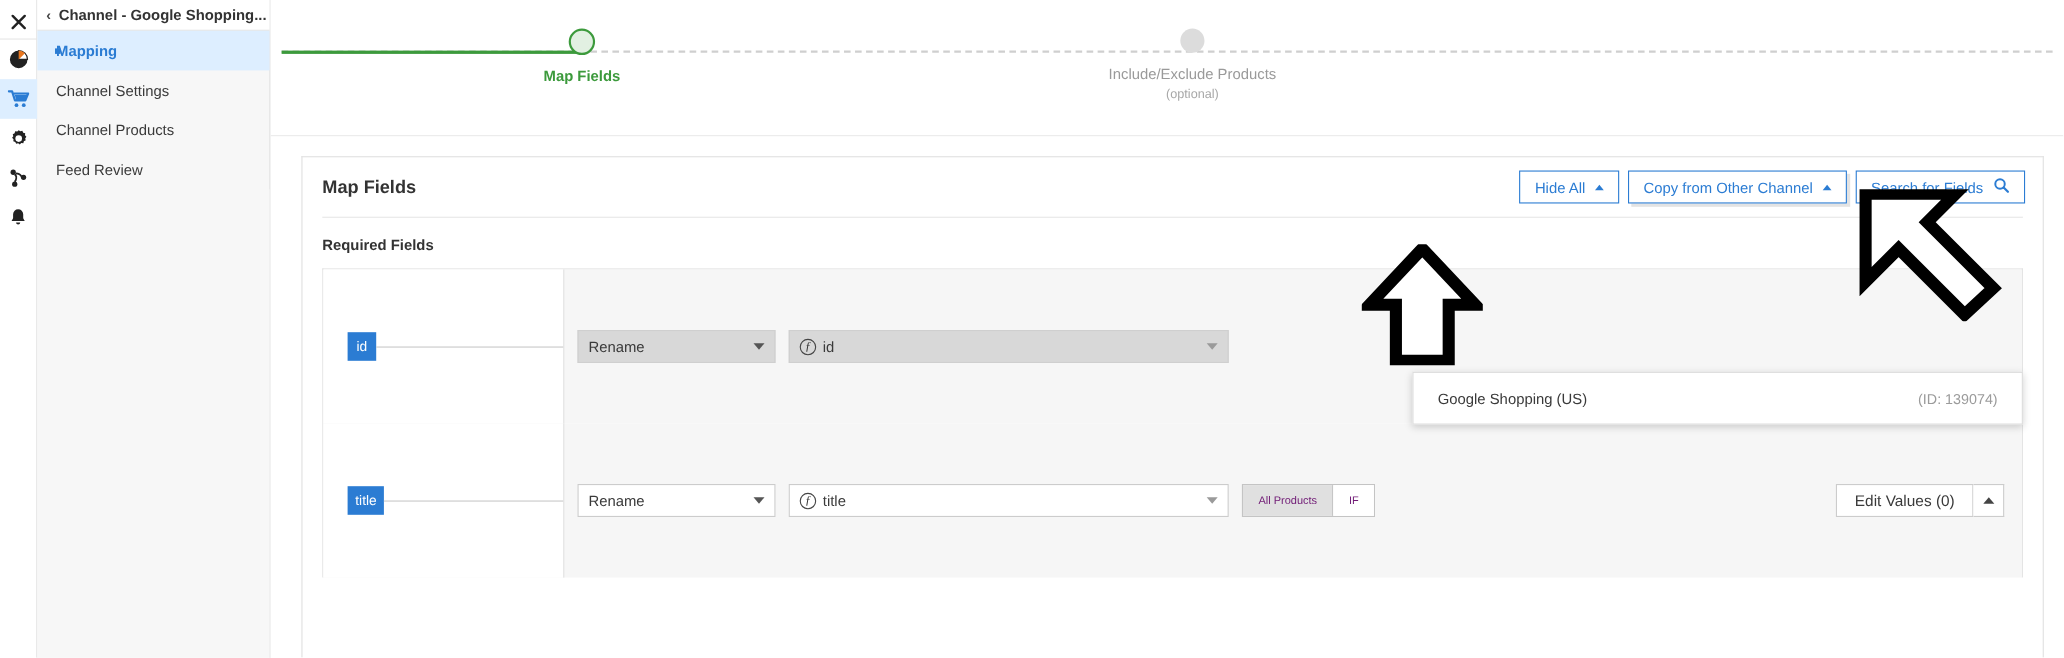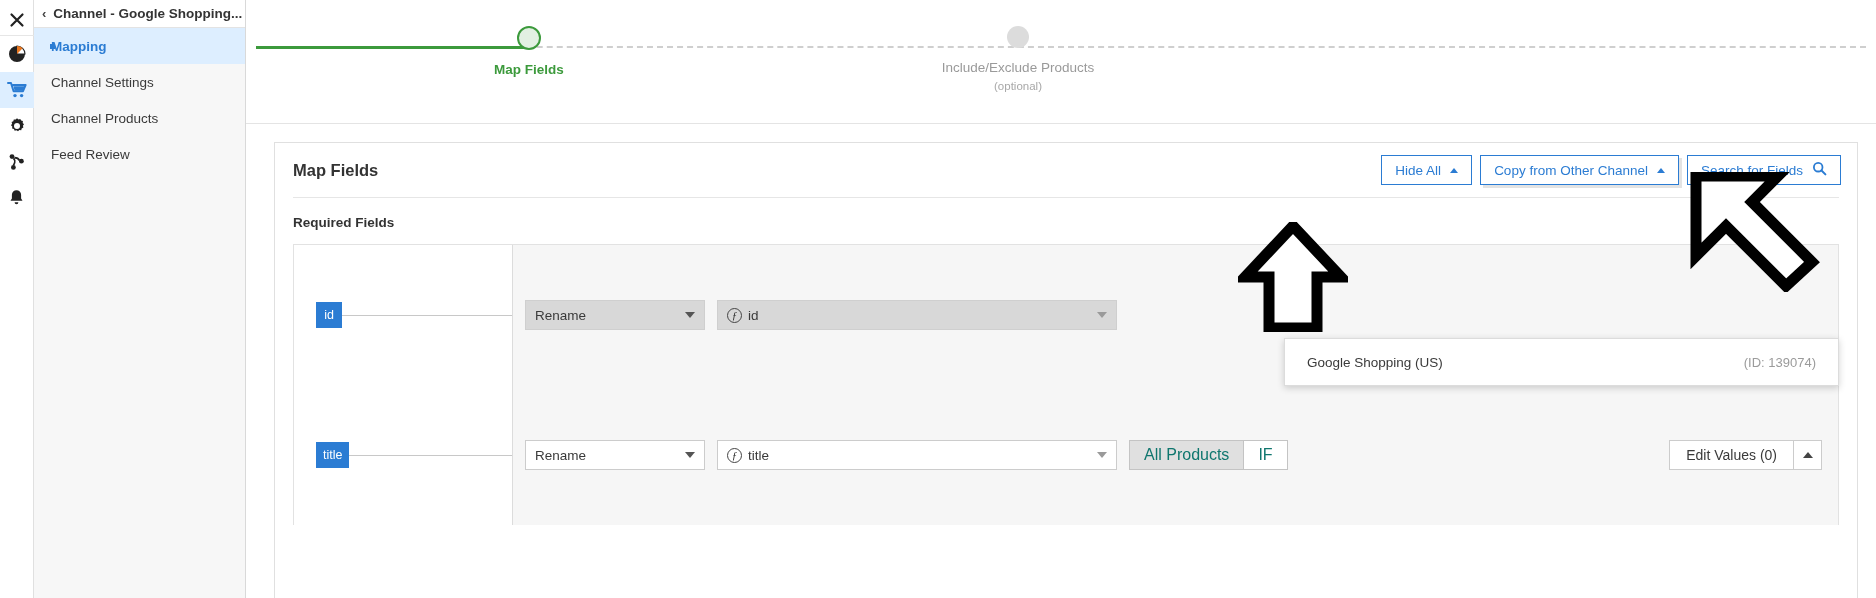--- a/index.html
+++ b/index.html
@@ -325,22 +325,22 @@
   .seg {
     display: flex;
     height: 30px;
     border: 1px solid #c4c4c4;
   }
   .seg-btn {
     display: flex;
     align-items: center;
     justify-content: center;
     padding: 0 14px;
-    font-size: 16px;
-    color: #0f766e;
+    font-size: 10px;
+    color: #701a75;
     background: #ffffff;
     cursor: pointer;
   }
   .seg-btn.on { background: #e0e0e0; border-right: 1px solid #c4c4c4; }
   .row-right-end {
     margin-left: auto;
     display: flex;
     align-items: center;
   }
   .btn-plain {
@@ -473,21 +473,21 @@
     <div class="stepper">
       <div class="track"></div>
       <div class="track-done"></div>
 
       <div class="step current" style="left:283px;">
         <div class="dot current"></div>
         <div class="step-label">Map Fields</div>
         <div class="step-sub"></div>
       </div>
 
-      <div class="step" style="left:772px;">
+      <div class="step" style="left:838px;">
         <div class="dot"></div>
         <div class="step-label">Include/Exclude Products</div>
         <div class="step-sub">(optional)</div>
       </div>
 
     </div>
 
     <div class="content">
       <div class="panel">
 

